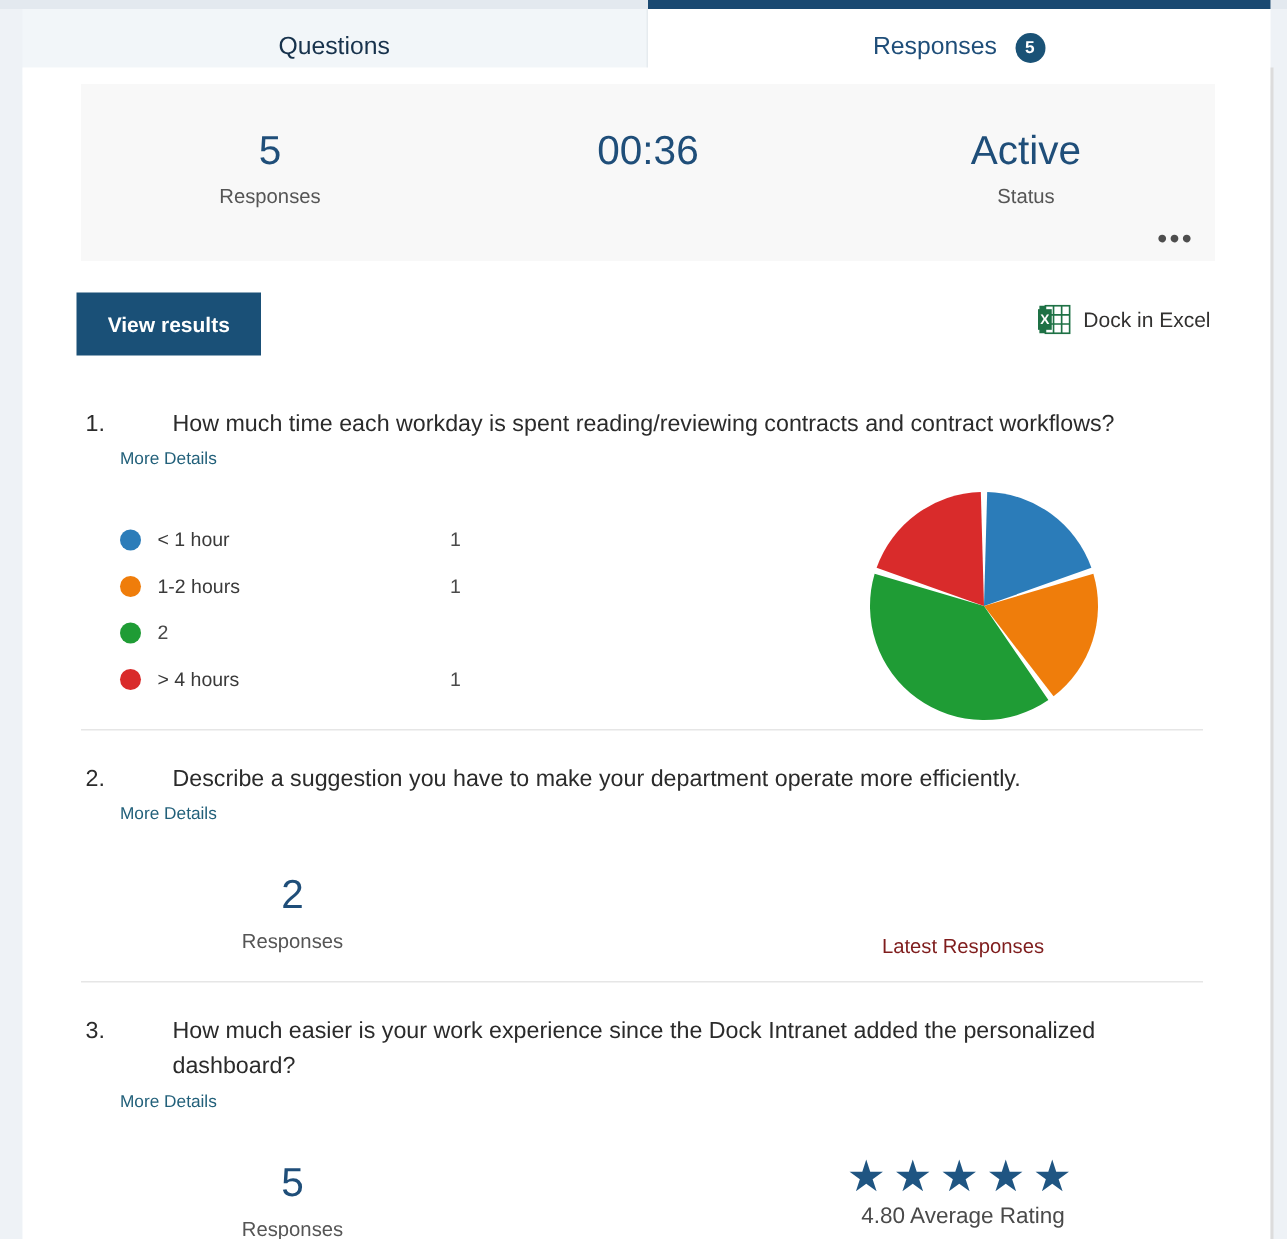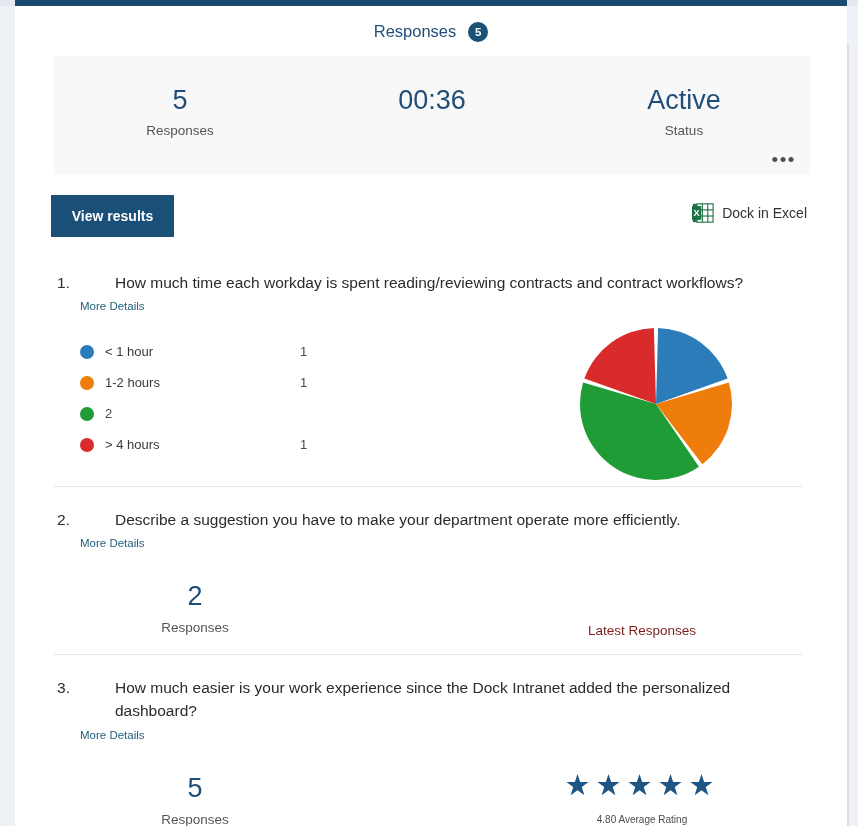--- a/index.html
+++ b/index.html
@@ -197,21 +197,21 @@
   .q-left {
     width: 420px;
     flex: none;
   }
   .q-right { flex: 1; }
 
   
   .legend { margin-left: 26px; margin-top: 6px; }
   .legend-row {
     display: flex;
-    align-items: center;
+    align-items: flex-end;
     height: 31px;
     font-size: 13px;
     color: #3a3a3a;
   }
   .legend-dot {
     width: 14px; height: 14px;
     border-radius: 50%;
     flex: none;
     margin-right: 11px;
   }
@@ -247,41 +247,43 @@
     text-align: center;
     margin-top: 10px;
   }
   .stars {
     font-size: 29px;
     color: #1f5582;
     letter-spacing: 5px;
     line-height: 1.15;
   }
   .rating-caption {
-    font-size: 10px;
+    font-size: 15px;
     color: #4a4a4a;
-    margin-top: 12px;
   }
 
   
   .scrollbar {
     position: absolute;
     top: 45px; right: 9px;
     width: 2px; height: 781px;
     background: #dcdcdc;
   }
 </style>
 </head>
 <body>
 
 <div id="app">
 
   <div class="top-strip"></div>
 
   <div class="tabbar">
+    <div class="tab inactive">
+      <span class="tab-label">Questions</span>
+    </div>
     <div class="tab active">
       <span class="tab-label">Responses</span>
       <span class="badge">5</span>
     </div>
   </div>
 
   <div class="panel">
 
     <div class="summary-card">
       <div class="stats">

